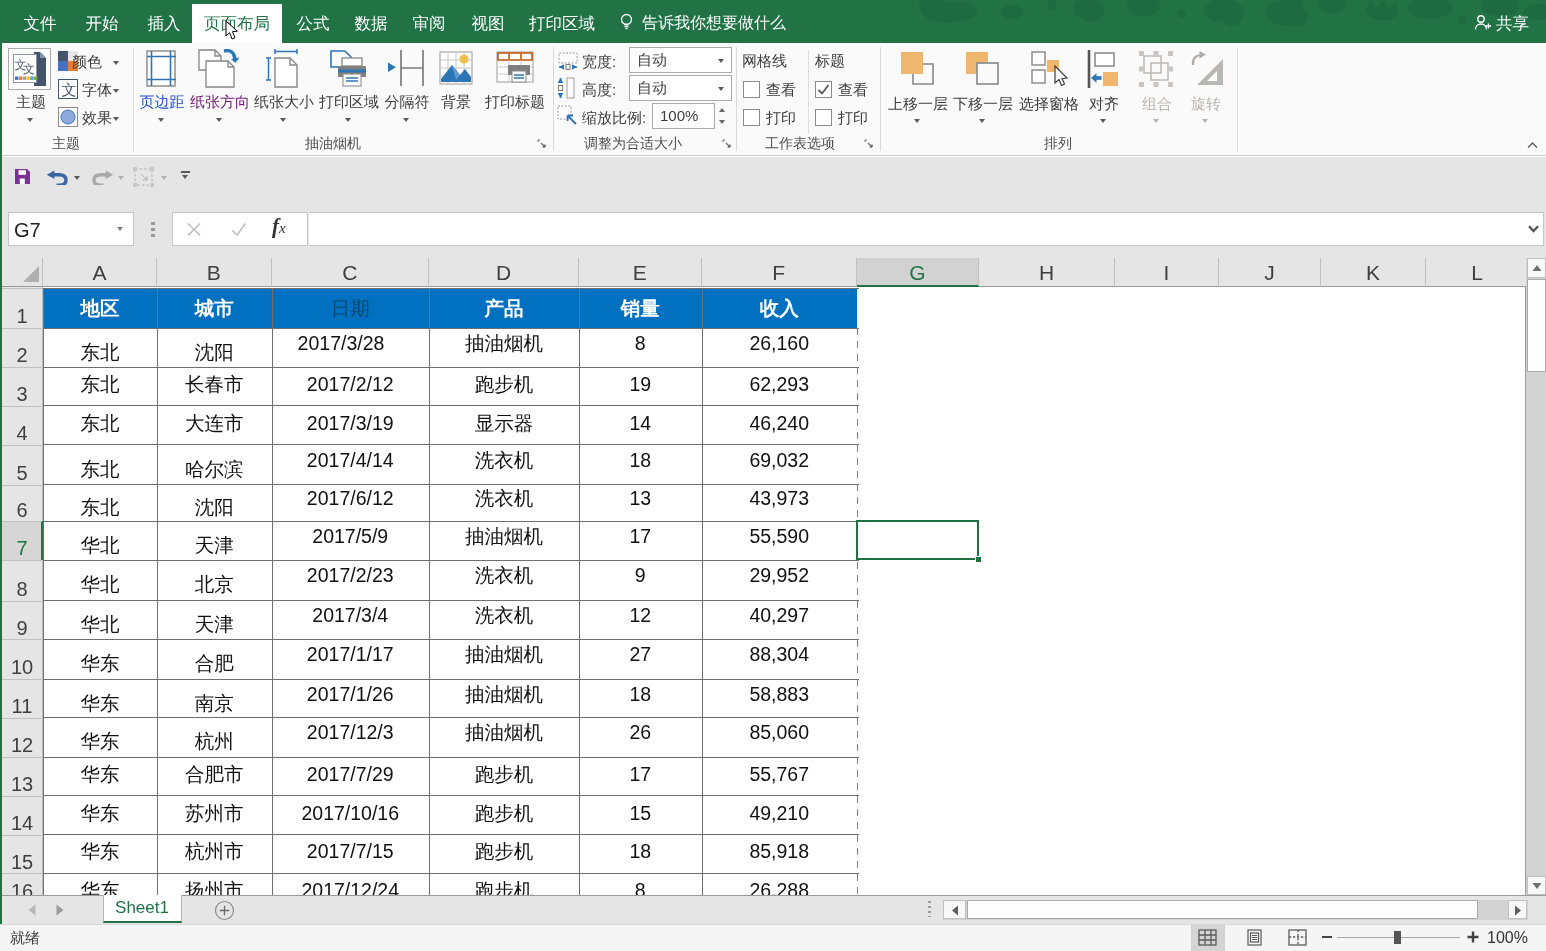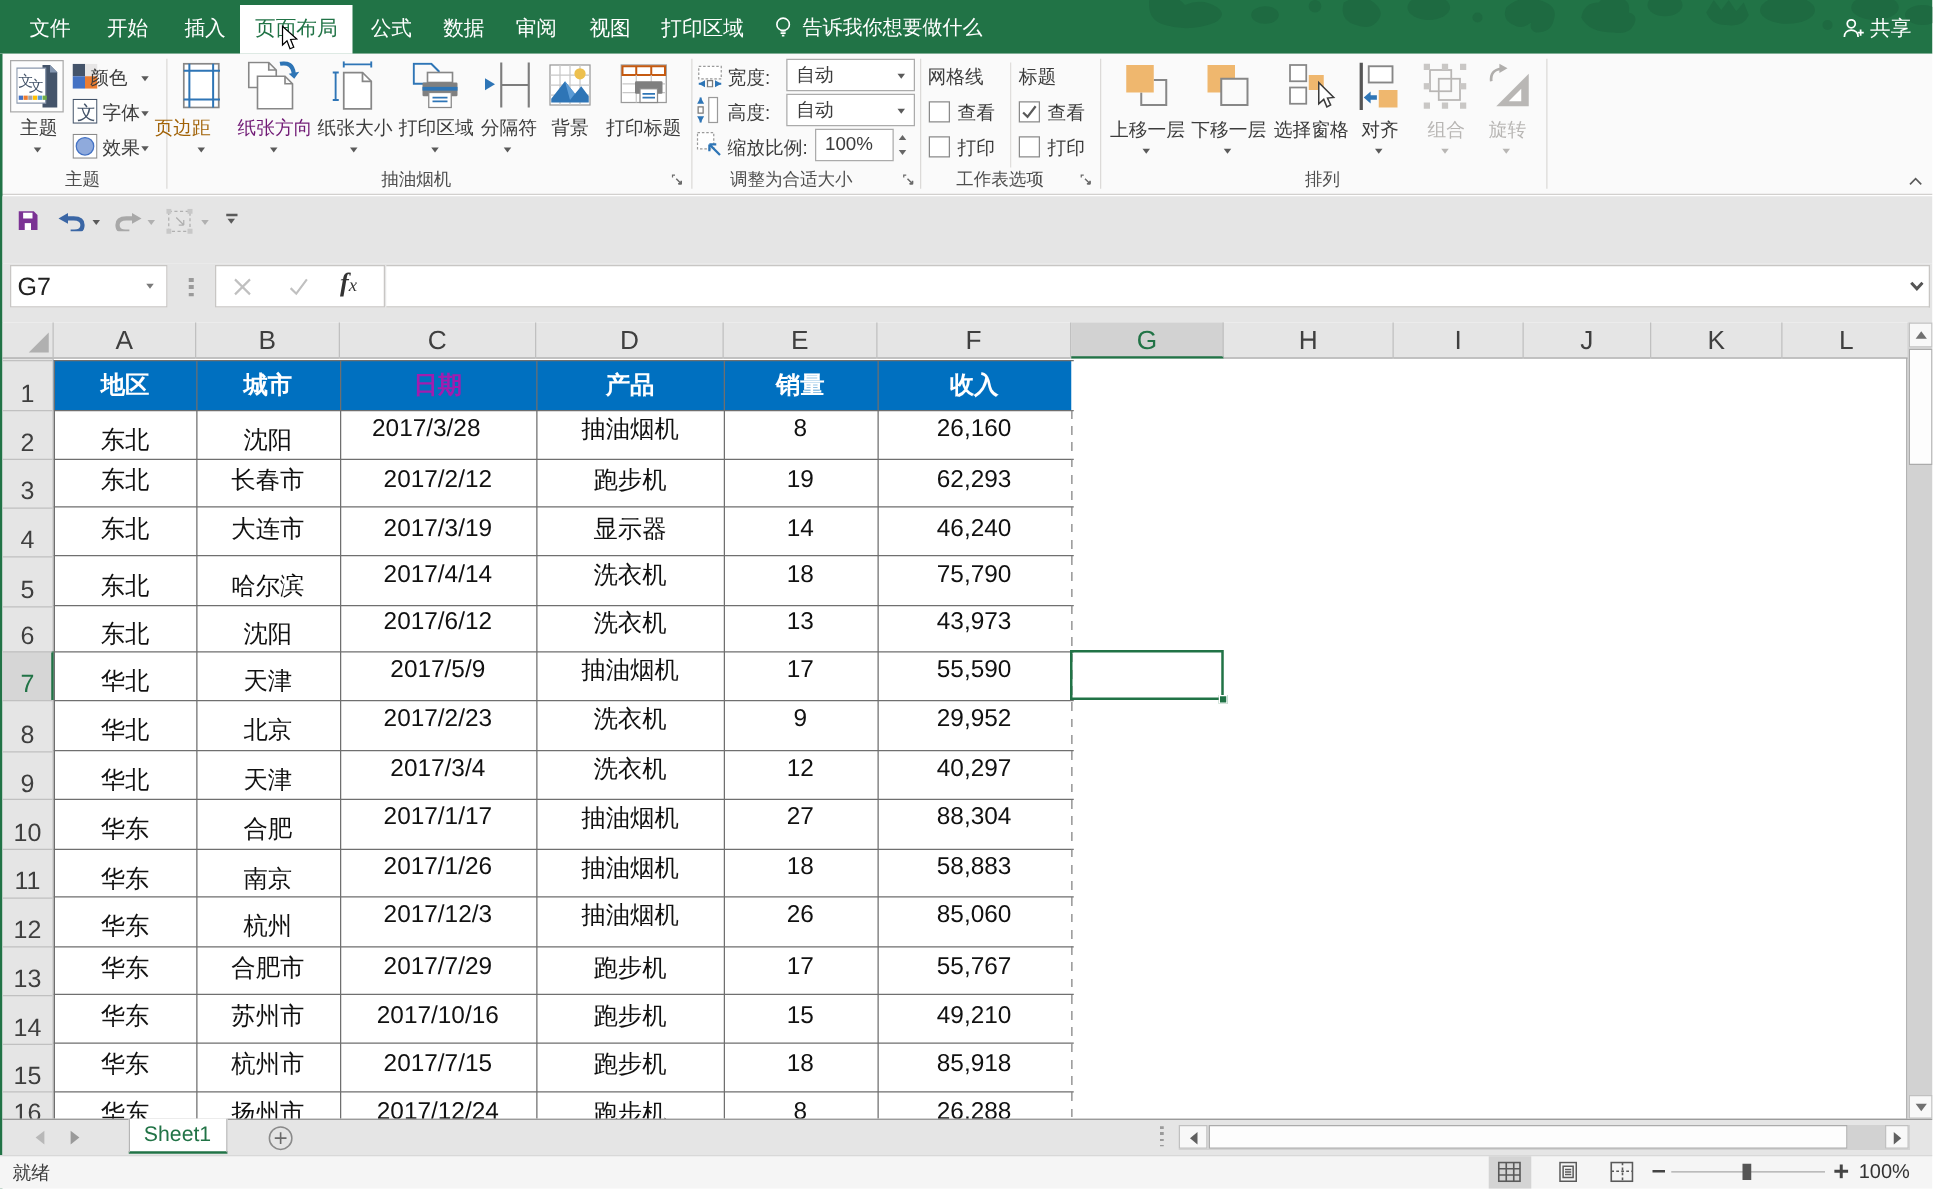--- a/index.html
+++ b/index.html
@@ -131,21 +131,21 @@
 <circle cx="10" cy="10" r="7" fill="#8faadc" stroke="#4472c4"></circle>
   </svg>
 <div class="riblbl" style="left:82px;top:109px">效果</div>
 <div class="dd" style="left:113px;top:117px;border-top-color:#5a5a5a"></div>
 <svg class="abs" style="left:146px;top:50px" width="30" height="37" viewBox="0 0 30 37">
 <rect x="1" y="1" width="28" height="35" fill="#fff" stroke="#878787" stroke-width="1.4"></rect>
 <g stroke="#2e75b6" stroke-width="1.6">
 <path d="M5.5 1 V36 M24.5 1 V36 M1 6.5 H30 M1 29.5 H30"></path>
     </g>
   </svg>
-<div class="riblbl" style="left:146px;top:93px;transform:translateX(-50%);color:#a16207">页边距</div>
+<div class="riblbl" style="left:162px;top:93px;transform:translateX(-50%);color:#1d4ed8">页边距</div>
 <div class="dd" style="left:158px;top:118px;border-top-color:#5a5a5a"></div>
 <svg class="abs" style="left:198px;top:49px" width="44" height="39" viewBox="0 0 44 39">
 <g fill="#fff" stroke="#878787" stroke-width="1.3">
 <path d="M1 1 h16 l6 6 v14 h-22 z M17 1 v6 h6"></path>
 <path d="M8 12 h22 l6 6 v20 h-28 z M30 12 v6 h6"></path>
 </g>
 <path d="M26 2 q10 -2 11 8" fill="none" stroke="#2e75b6" stroke-width="3.4"></path>
 <path d="M33 10 l4.4 4 l4 -5.6 z" fill="#2e75b6"></path>
   </svg>
 <div class="riblbl" style="left:220px;top:93px;transform:translateX(-50%);color:#701a75">纸张方向</div>
@@ -394,21 +394,21 @@
 <div class="abs" style="left:22px;top:784.0px;transform:translate(-50%,-50%);font-size:20px;color:#3f3f3f">13</div>
 <div class="abs" style="left:2px;top:795.8px;width:40px;height:1px;background:#c0c0c0"></div>
 <div class="abs" style="left:22px;top:822.7px;transform:translate(-50%,-50%);font-size:20px;color:#3f3f3f">14</div>
 <div class="abs" style="left:2px;top:834.5px;width:40px;height:1px;background:#c0c0c0"></div>
 <div class="abs" style="left:22px;top:861.5px;transform:translate(-50%,-50%);font-size:20px;color:#3f3f3f">15</div>
 <div class="abs" style="left:2px;top:873.3px;width:40px;height:1px;background:#c0c0c0"></div>
 <div class="abs" style="left:22px;top:891px;transform:translate(-50%,-50%);font-size:20px;color:#3f3f3f">16</div>
 <div class="abs" style="left:43px;top:287.5px;width:814px;height:40px;background:#0070c0"></div>
 <div class="celltxt" style="left:100.0px;top:307.5px;color:#fff;font-weight:bold">地区</div>
 <div class="celltxt" style="left:214.25px;top:307.5px;color:#fff;font-weight:bold">城市</div>
-<div class="celltxt" style="left:350.25px;top:307.5px;color:#a21caf;font-weight:bold">日期</div>
+<div class="celltxt" style="left:350.25px;top:307.5px;color:#0c4a6e;font-weight:normal">日期</div>
 <div class="celltxt" style="left:504.0px;top:307.5px;color:#fff;font-weight:bold">产品</div>
 <div class="celltxt" style="left:640.25px;top:307.5px;color:#fff;font-weight:bold">销量</div>
 <div class="celltxt" style="left:779.25px;top:307.5px;color:#fff;font-weight:bold">收入</div>
 <div class="thline" style="left:43px;top:287.5px;width:816px"></div>
 <div class="thline" style="left:43px;top:327.5px;width:816px"></div>
 <div class="thline" style="left:43px;top:366.5px;width:816px"></div>
 <div class="thline" style="left:43px;top:405.3px;width:816px"></div>
 <div class="thline" style="left:43px;top:444.2px;width:816px"></div>
 <div class="thline" style="left:43px;top:484.4px;width:816px"></div>
 <div class="thline" style="left:43px;top:520.9px;width:816px"></div>
@@ -443,21 +443,21 @@
 <div class="celltxt" style="left:214.25px;top:422.75px">大连市</div>
 <div class="celltxt" style="left:350.25px;top:422.75px">2017/3/19</div>
 <div class="celltxt" style="left:504.0px;top:422.75px">显示器</div>
 <div class="celltxt" style="left:640.25px;top:422.75px">14</div>
 <div class="celltxt" style="left:779.25px;top:422.75px">46,240</div>
 <div class="celltxt" style="left:100.0px;top:468.79999999999995px">东北</div>
 <div class="celltxt" style="left:214.25px;top:468.79999999999995px">哈尔滨</div>
 <div class="celltxt" style="left:350.25px;top:459.79999999999995px">2017/4/14</div>
 <div class="celltxt" style="left:504.0px;top:459.79999999999995px">洗衣机</div>
 <div class="celltxt" style="left:640.25px;top:459.79999999999995px">18</div>
-<div class="celltxt" style="left:779.25px;top:459.79999999999995px">75,790</div>
+<div class="celltxt" style="left:779.25px;top:459.79999999999995px">69,032</div>
 <div class="celltxt" style="left:100.0px;top:507.15px">东北</div>
 <div class="celltxt" style="left:214.25px;top:507.15px">沈阳</div>
 <div class="celltxt" style="left:350.25px;top:498.15px">2017/6/12</div>
 <div class="celltxt" style="left:504.0px;top:498.15px">洗衣机</div>
 <div class="celltxt" style="left:640.25px;top:498.15px">13</div>
 <div class="celltxt" style="left:779.25px;top:498.15px">43,973</div>
 <div class="celltxt" style="left:100.0px;top:544.8px">华北</div>
 <div class="celltxt" style="left:214.25px;top:544.8px">天津</div>
 <div class="celltxt" style="left:350.25px;top:535.8px">2017/5/9</div>
 <div class="celltxt" style="left:504.0px;top:535.8px">抽油烟机</div>

